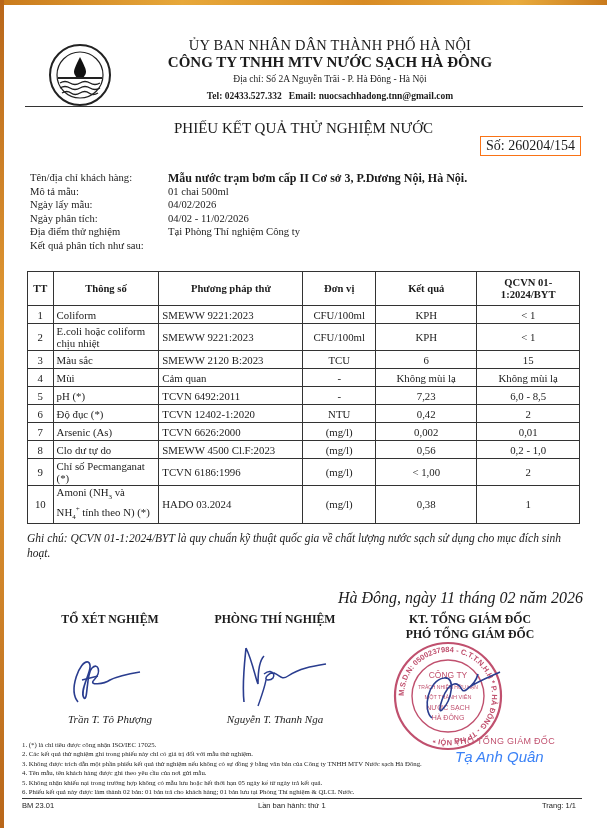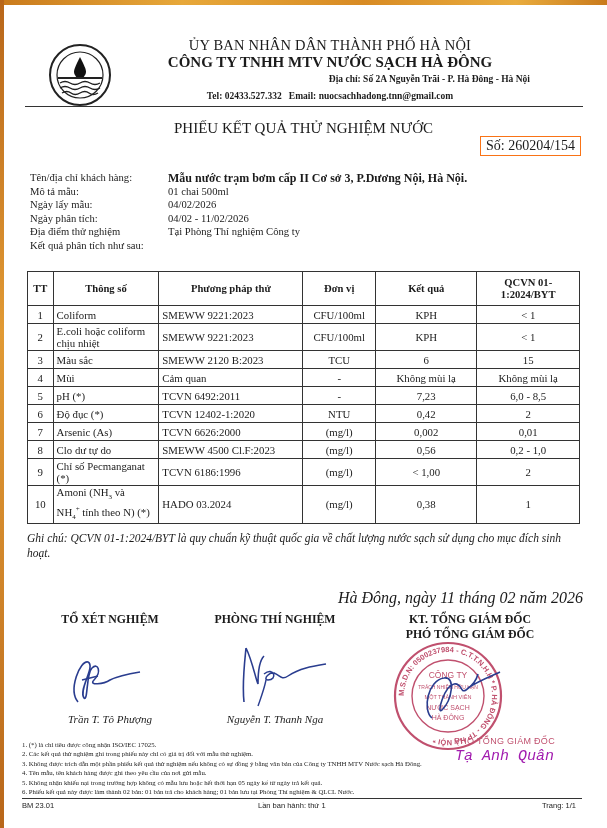--- a/index.html
+++ b/index.html
@@ -16,21 +16,21 @@
     position:absolute; left:0; top:0; width:4px; height:828px;
     background:linear-gradient(180deg,#b8661a,#e19a34 40%,#d0852a 70%,#b8661a);
   }
   .page { position:absolute; left:4px; top:5px; right:0; bottom:0; background:#fff; }
 
   
   .logo { position:absolute; left:48px; top:43px; width:64px; height:64px; }
   .hdr { position:absolute; left:130px; width:400px; text-align:center; }
   .hdr-org { top:37px; font-size:14.5px; letter-spacing:0.2px; }
   .hdr-co { top:54px; font-size:15px; font-weight:bold; }
-  .hdr-addr { top:74px; font-size:9.5px; font-weight:bold;text-align:right; }
+  .hdr-addr { top:74px; font-size:9.5px; font-weight:normal; }
   .hdr-tel { top:91px; font-size:9.5px; font-weight:bold; }
   .hr-top { position:absolute; left:25px; width:558px; top:106px; border-top:1.5px solid #333; }
 
   .doc-title { position:absolute; left:0; width:607px; top:120px; text-align:center; font-size:15px; font-weight:normal; }
   .doc-no {
     position:absolute; left:480px; top:136px; border:1px solid #f97316; padding:1px 5px;
     font-size:14px; white-space:nowrap;
   }
 
   
@@ -58,21 +58,21 @@
   .notes { position:absolute; left:27px; top:531px; width:560px; font-size:11.5px; font-style:italic; line-height:15px; }
   .date-line { position:absolute; right:24px; top:589px; font-size:16px; font-style:italic; }
 
   
   .sig-title { position:absolute; font-size:11.8px; font-weight:bold; text-align:center; }
   .sig-name { position:absolute; font-size:11px; font-style:italic; text-align:center; }
   .sig-svg { position:absolute; }
 
   .stamp { position:absolute; left:392px; top:640px; width:112px; height:112px; }
   .stamp-label { position:absolute; left:454px; top:736px; font-size:9px; color:#c0506e; font-family:"Liberation Sans", sans-serif; letter-spacing:0.3px; }
-  .stamp-name { position:absolute; left:455px; top:748px; font-size:15px; color:#a21caf; font-style:italic; font-family:Liberation Mono, monospace; }
+  .stamp-name { position:absolute; left:455px; top:748px; font-size:15px; color:#3b82f6; font-style:italic; font-family:Liberation Sans, sans-serif; }
 
   
   .footnotes { position:absolute; left:22px; top:740px; width:565px; font-size:6.8px; line-height:9.4px; font-family:"Liberation Serif", serif; }
   .hr-bot { position:absolute; left:22px; width:560px; top:798px; border-top:1.3px solid #333; }
   .foot { position:absolute; top:801px; font-size:7.5px; font-family:"Liberation Sans", sans-serif; }
 </style>
 </head>
 <body>
 
 <div class="wood-top"></div>

